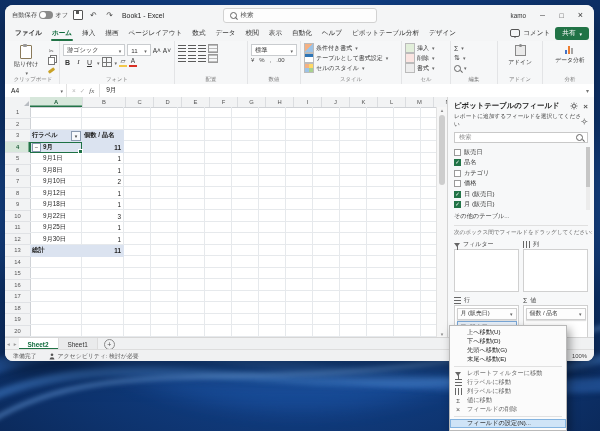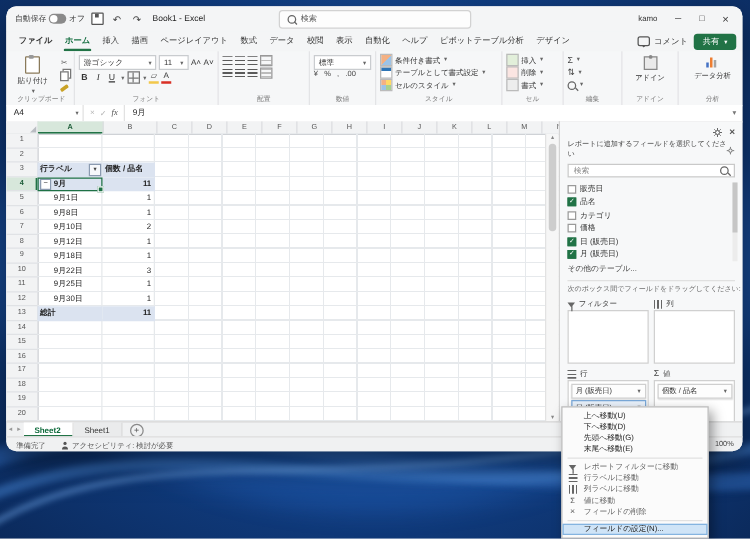--- a/index.html
+++ b/index.html
@@ -558,20 +558,21 @@
 
       <div class="v-scroll">
         <span class="scr-ar up"></span>
         <div class="v-thumb"></div>
         <span class="scr-ar dn"></span>
       </div>
     </div>
 
     <div class="pane">
       <div class="pane-title">
+        <span>ピボットテーブルのフィールド</span>
         <span class="icons">
           <svg width="8" height="8" viewBox="0 0 10 10">
               <circle cx="5" cy="5" r="2" fill="none" stroke="#555" stroke-width="1"></circle>
               <path d="M5 0.5v2M5 7.5v2M0.5 5h2M7.5 5h2M1.8 1.8l1.4 1.4M6.8 6.8l1.4 1.4M8.2 1.8L6.8 3.2M3.2 6.8L1.8 8.2" stroke="#555" stroke-width="0.9" fill="none"></path>
             </svg>
           <span class="x-ic"></span>
         </span>
       </div>
       <div class="pane-sub">
         <span>レポートに追加するフィールドを選択してください</span>

